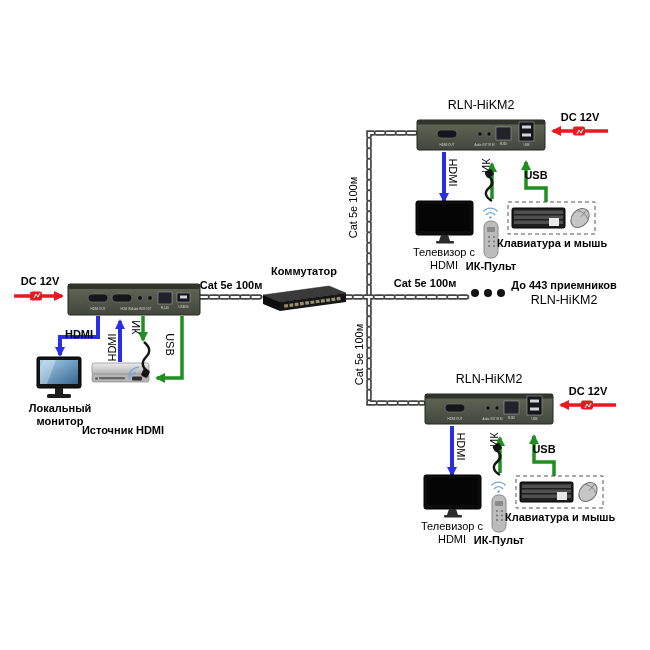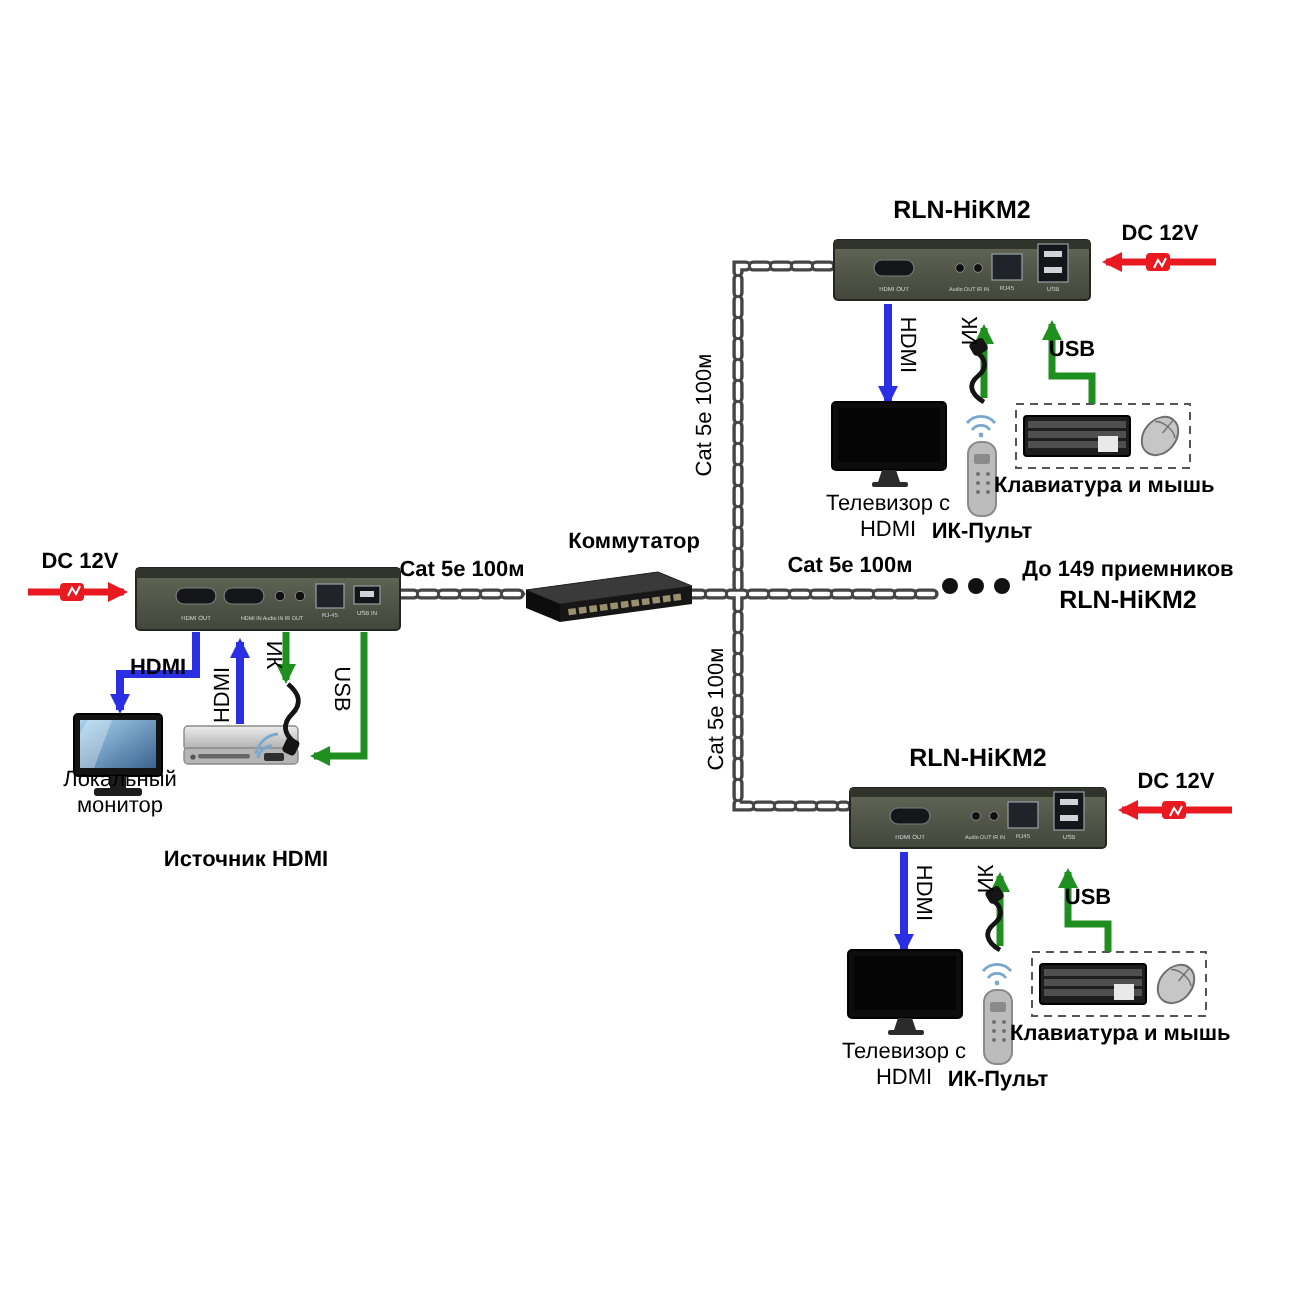--- a/index.html
+++ b/index.html
@@ -1,21 +1,21 @@
 <!DOCTYPE html>
 <html><head>
 <meta charset="utf-8">
 <style>
   html,body{margin:0;padding:0;background:#fff;}
   .canvas{position:relative;width:650px;height:650px;background:#ffffff;
           font-family:"Liberation Sans",sans-serif;overflow:hidden;}
   .gfx{position:absolute;left:0;top:0;}
   .lbl{position:absolute;font-size:11px;color:#000;text-align:center;line-height:1.18;}
   .nowrap{white-space:nowrap;font-weight:bold;}
-  .title{font-size:12.5px;font-weight:bold;white-space:nowrap;text-align:center;}
+  .title{font-size:12.5px;font-weight:normal;white-space:nowrap;text-align:center;}
   .rot90{transform:rotate(90deg);transform-origin:center;white-space:nowrap;}
   .rotm90{transform:rotate(-90deg);transform-origin:center;white-space:nowrap;}
 </style>
 </head>
 <body>
 
 <div class="canvas">
 
 <svg class="gfx" width="650" height="650" viewBox="0 0 650 650">
   <defs>
@@ -195,33 +195,33 @@
     <path d="M136,373 a7,7 0 0 0 -7,6 M139,367 a12,12 0 0 0 -11,10" stroke="#79a8cf" stroke-width="1.4" fill="none"></path>
   </g>
 
   <use href="#rx-cluster"></use>
   <use href="#rx-cluster" transform="translate(8,274)"></use>
 </svg>
 
 <div class="lbl nowrap" style="left:16px;top:275px;width:48px;">DC 12V</div>
 
 <div class="lbl nowrap" style="left:197px;top:279px;width:68px;">Cat 5e 100м</div>
-<div class="lbl nowrap" style="left:258px;top:265px;width:92px;text-align:right;">Коммутатор</div>
+<div class="lbl nowrap" style="left:258px;top:265px;width:92px;">Коммутатор</div>
 <div class="lbl nowrap" style="left:384px;top:277px;width:82px;">Cat 5e 100м</div>
 <div class="lbl rotm90" style="left:309px;top:201px;width:88px;">Cat 5e 100м</div>
 <div class="lbl rotm90" style="left:315px;top:348px;width:88px;">Cat 5e 100м</div>
 
-<div class="lbl nowrap" style="left:502px;top:279px;width:124px;">До 149 приемников</div>
+<div class="lbl nowrap" style="left:502px;top:279px;width:124px;">До 443 приемников</div>
 <div class="lbl title" style="left:502px;top:293px;width:124px;">RLN-HiKM2</div>
 
 <div class="lbl nowrap" style="left:58px;top:328px;width:42px;">HDMI</div>
 <div class="lbl rotm90" style="left:92px;top:341px;width:40px;">HDMI</div>
 <div class="lbl rot90" style="left:121px;top:321px;width:30px;">ИК</div>
 <div class="lbl rot90" style="left:150px;top:338px;width:40px;">USB</div>
-<div class="lbl" style="left:26px;top:384px;width:68px;">Локальный монитор</div>
+<div class="lbl" style="left:26px;top:402px;width:68px;font-weight:bold;">Локальный монитор</div>
 <div class="lbl nowrap" style="left:78px;top:402px;width:90px;margin-top:22px;">Источник HDMI</div>
 
 <div class="lbl title" style="left:417px;top:98px;width:128px;">RLN-HiKM2</div>
 <div class="lbl nowrap" style="left:552px;top:111px;width:56px;">DC 12V</div>
 <div class="lbl rot90" style="left:433px;top:166px;width:40px;">HDMI</div>
 <div class="lbl rotm90" style="left:471px;top:159px;width:30px;">ИК</div>
 <div class="lbl nowrap" style="left:516px;top:169px;width:40px;">USB</div>
 <div class="lbl" style="left:412px;top:246px;width:64px;">Телевизор с HDMI</div>
 <div class="lbl nowrap" style="left:458px;top:260px;width:66px;">ИК-Пульт</div>
 <div class="lbl nowrap" style="left:497px;top:237px;width:102px;">Клавиатура и мышь</div>

